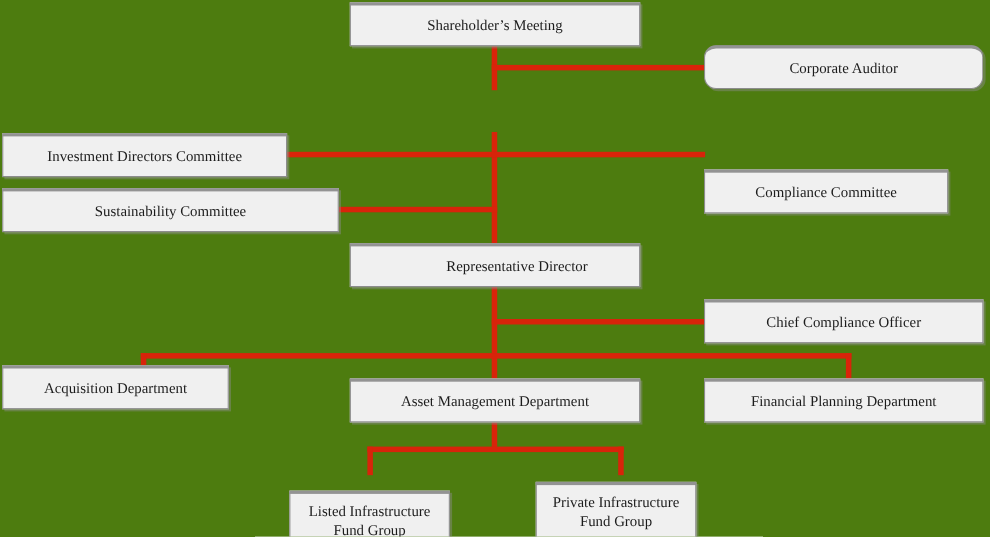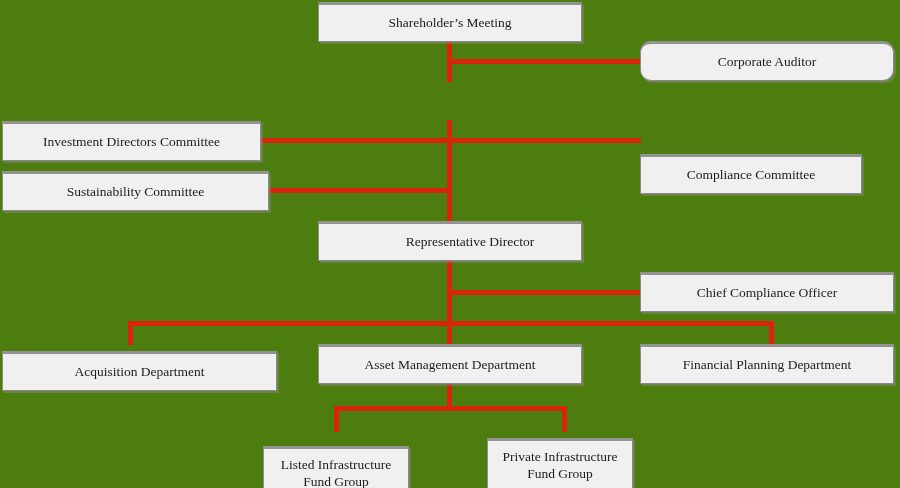--- a/index.html
+++ b/index.html
@@ -78,33 +78,33 @@
 
 
   <div class="node" style="left: 2px; top: 121px; width: 259px; height: 40px;">
     <span class="node-label">Investment Directors Committee</span>
   </div>
 
   <div class="node" style="left: 640px; top: 121px; width: 222px; height: 40px; margin-top: 33px;">
     <span class="node-label">Compliance Committee</span>
   </div>
 
-  <div class="node" style="left: 2px; top: 171px; width: 267px; height: 40px;">
+  <div class="node" style="left: 2px; top: 171px; width: 306px; height: 40px;">
     <span class="node-label">Sustainability Committee</span>
   </div>
 
   <div class="node" style="left: 318px; top: 221px; width: 264px; height: 40px; padding-left: 40px;">
     <span class="node-label">Representative Director</span>
   </div>
 
   <div class="node" style="left: 640px; top: 272px; width: 254px; height: 40px;">
     <span class="node-label">Chief Compliance Officer</span>
   </div>
 
-  <div class="node" style="left: 2px; top: 351px; width: 275px; height: 40px;">
+  <div class="node" style="left: 2px; top: 332px; width: 206px; height: 40px;">
     <span class="node-label">Acquisition Department</span>
   </div>
 
   <div class="node" style="left: 318px; top: 344px; width: 264px; height: 40px;">
     <span class="node-label">Asset Management Department</span>
   </div>
 
   <div class="node" style="left: 640px; top: 344px; width: 254px; height: 40px;">
     <span class="node-label">Financial Planning Department</span>
   </div>

